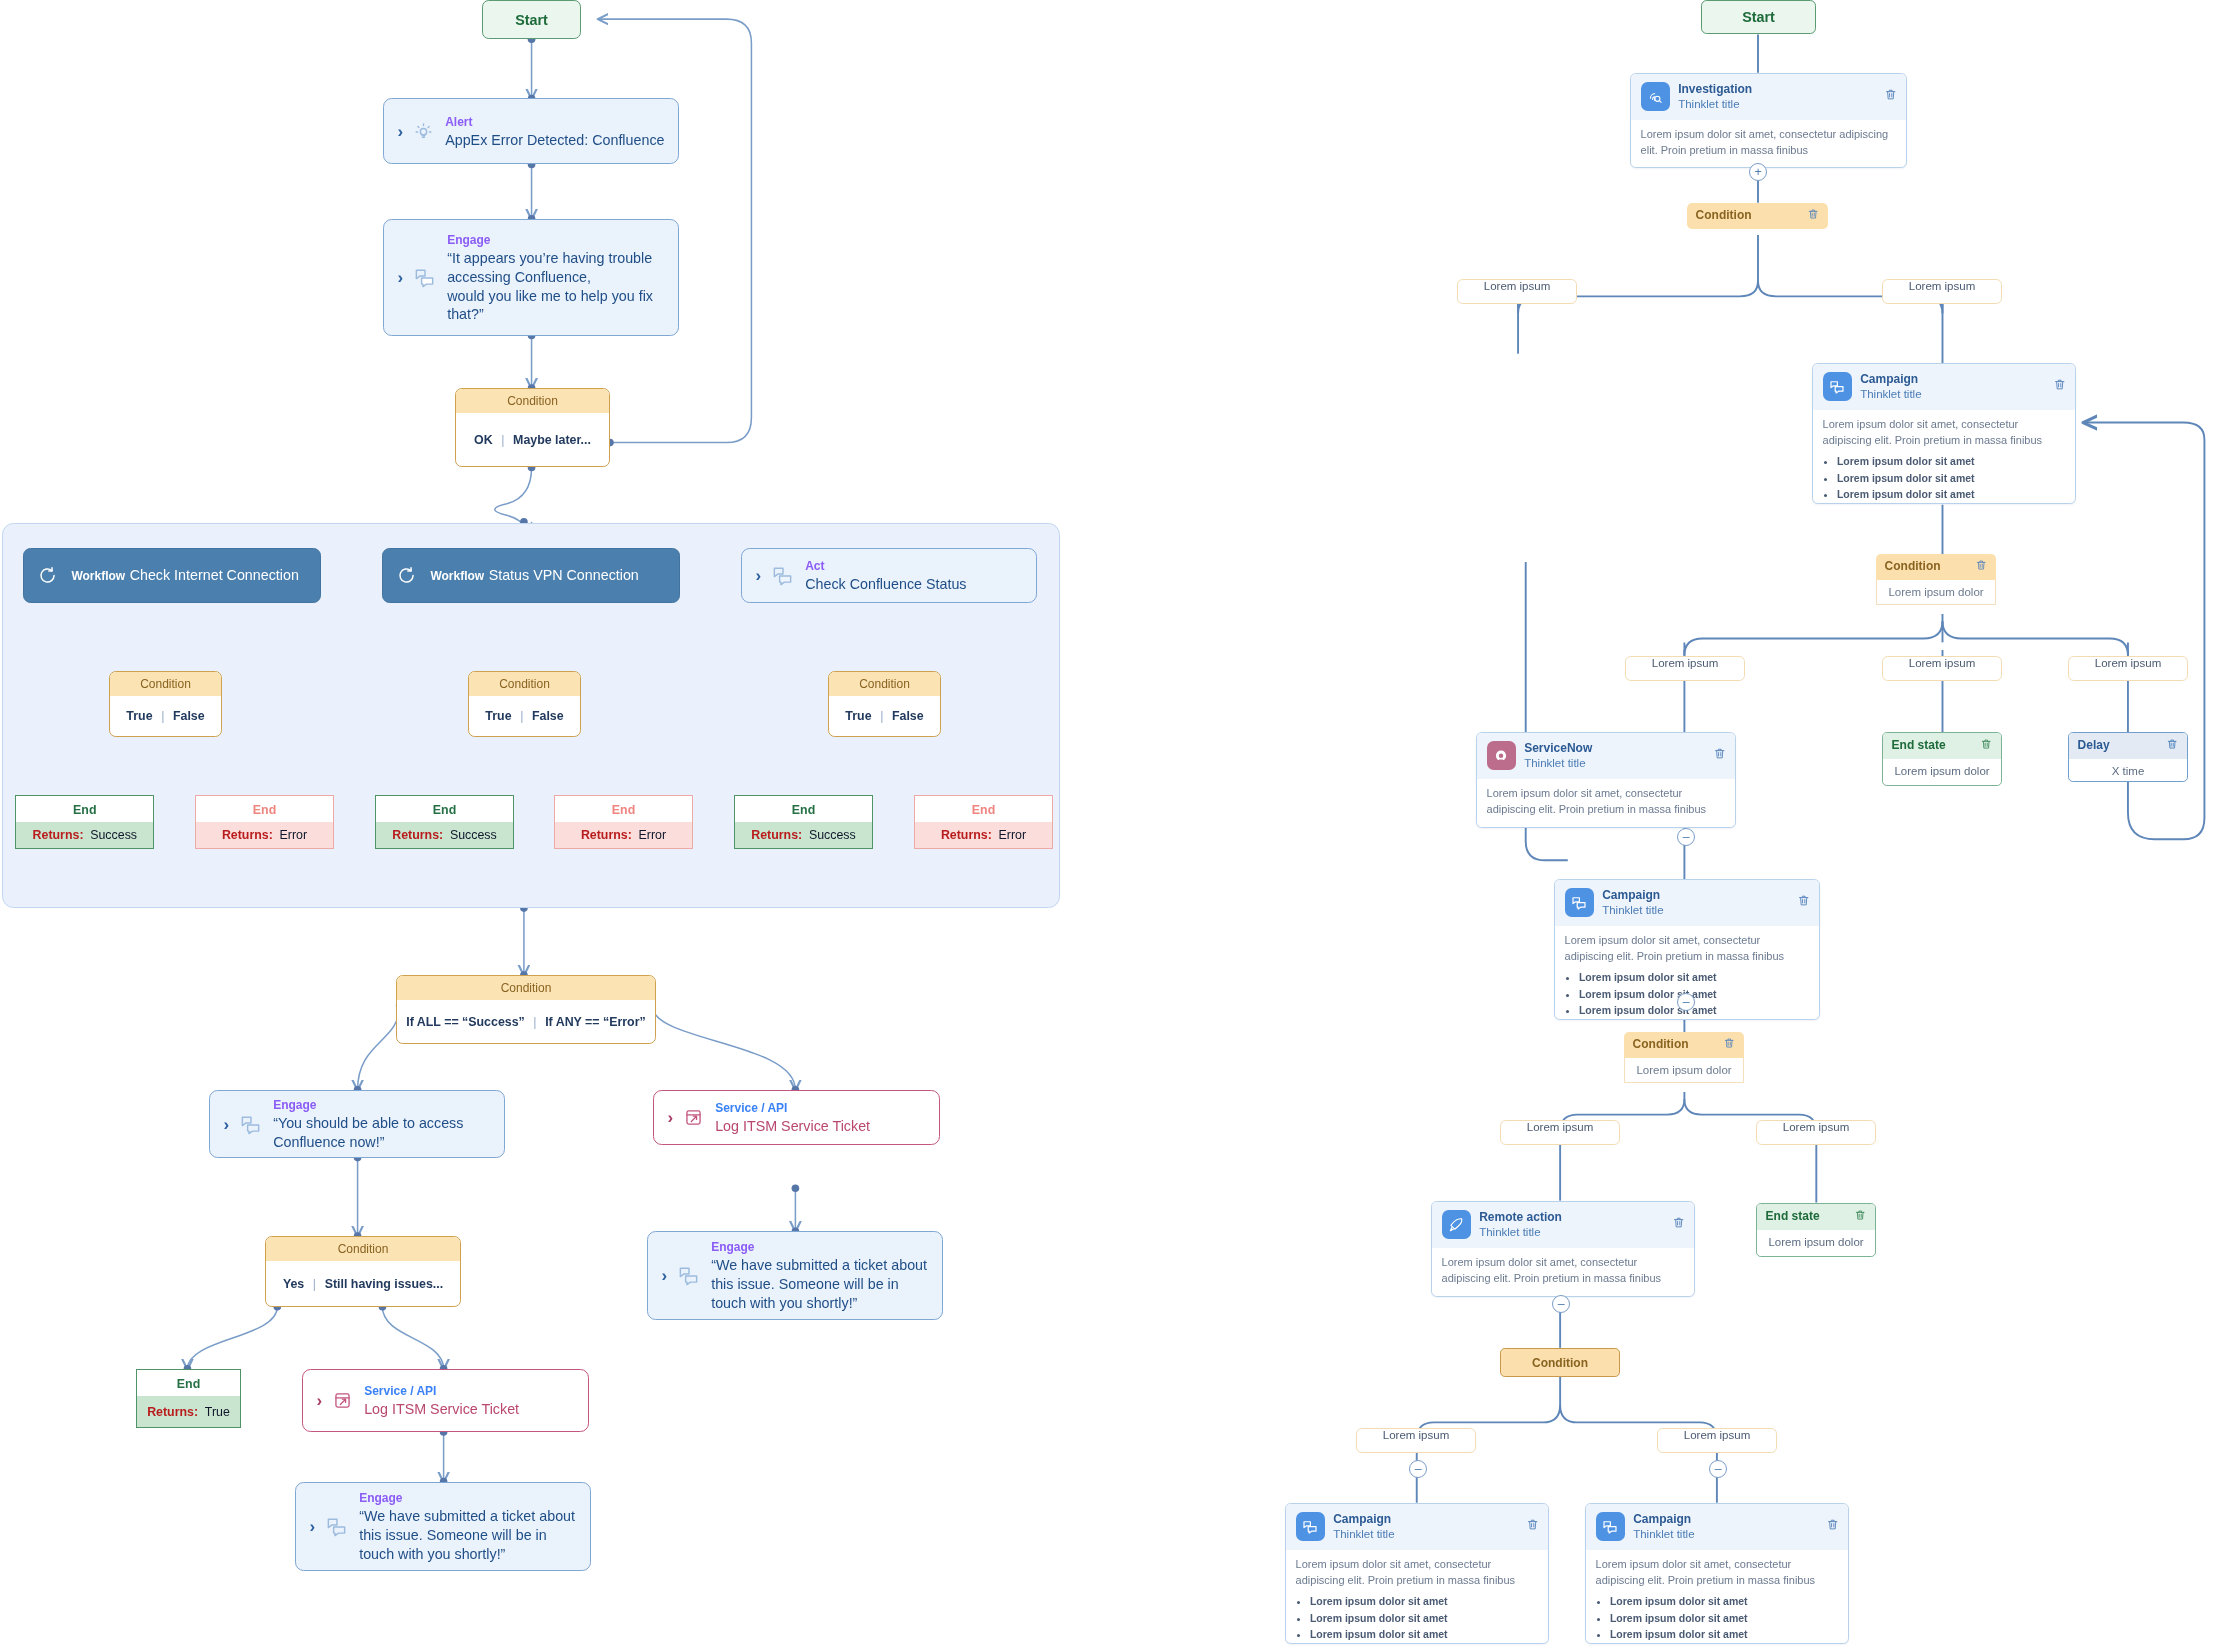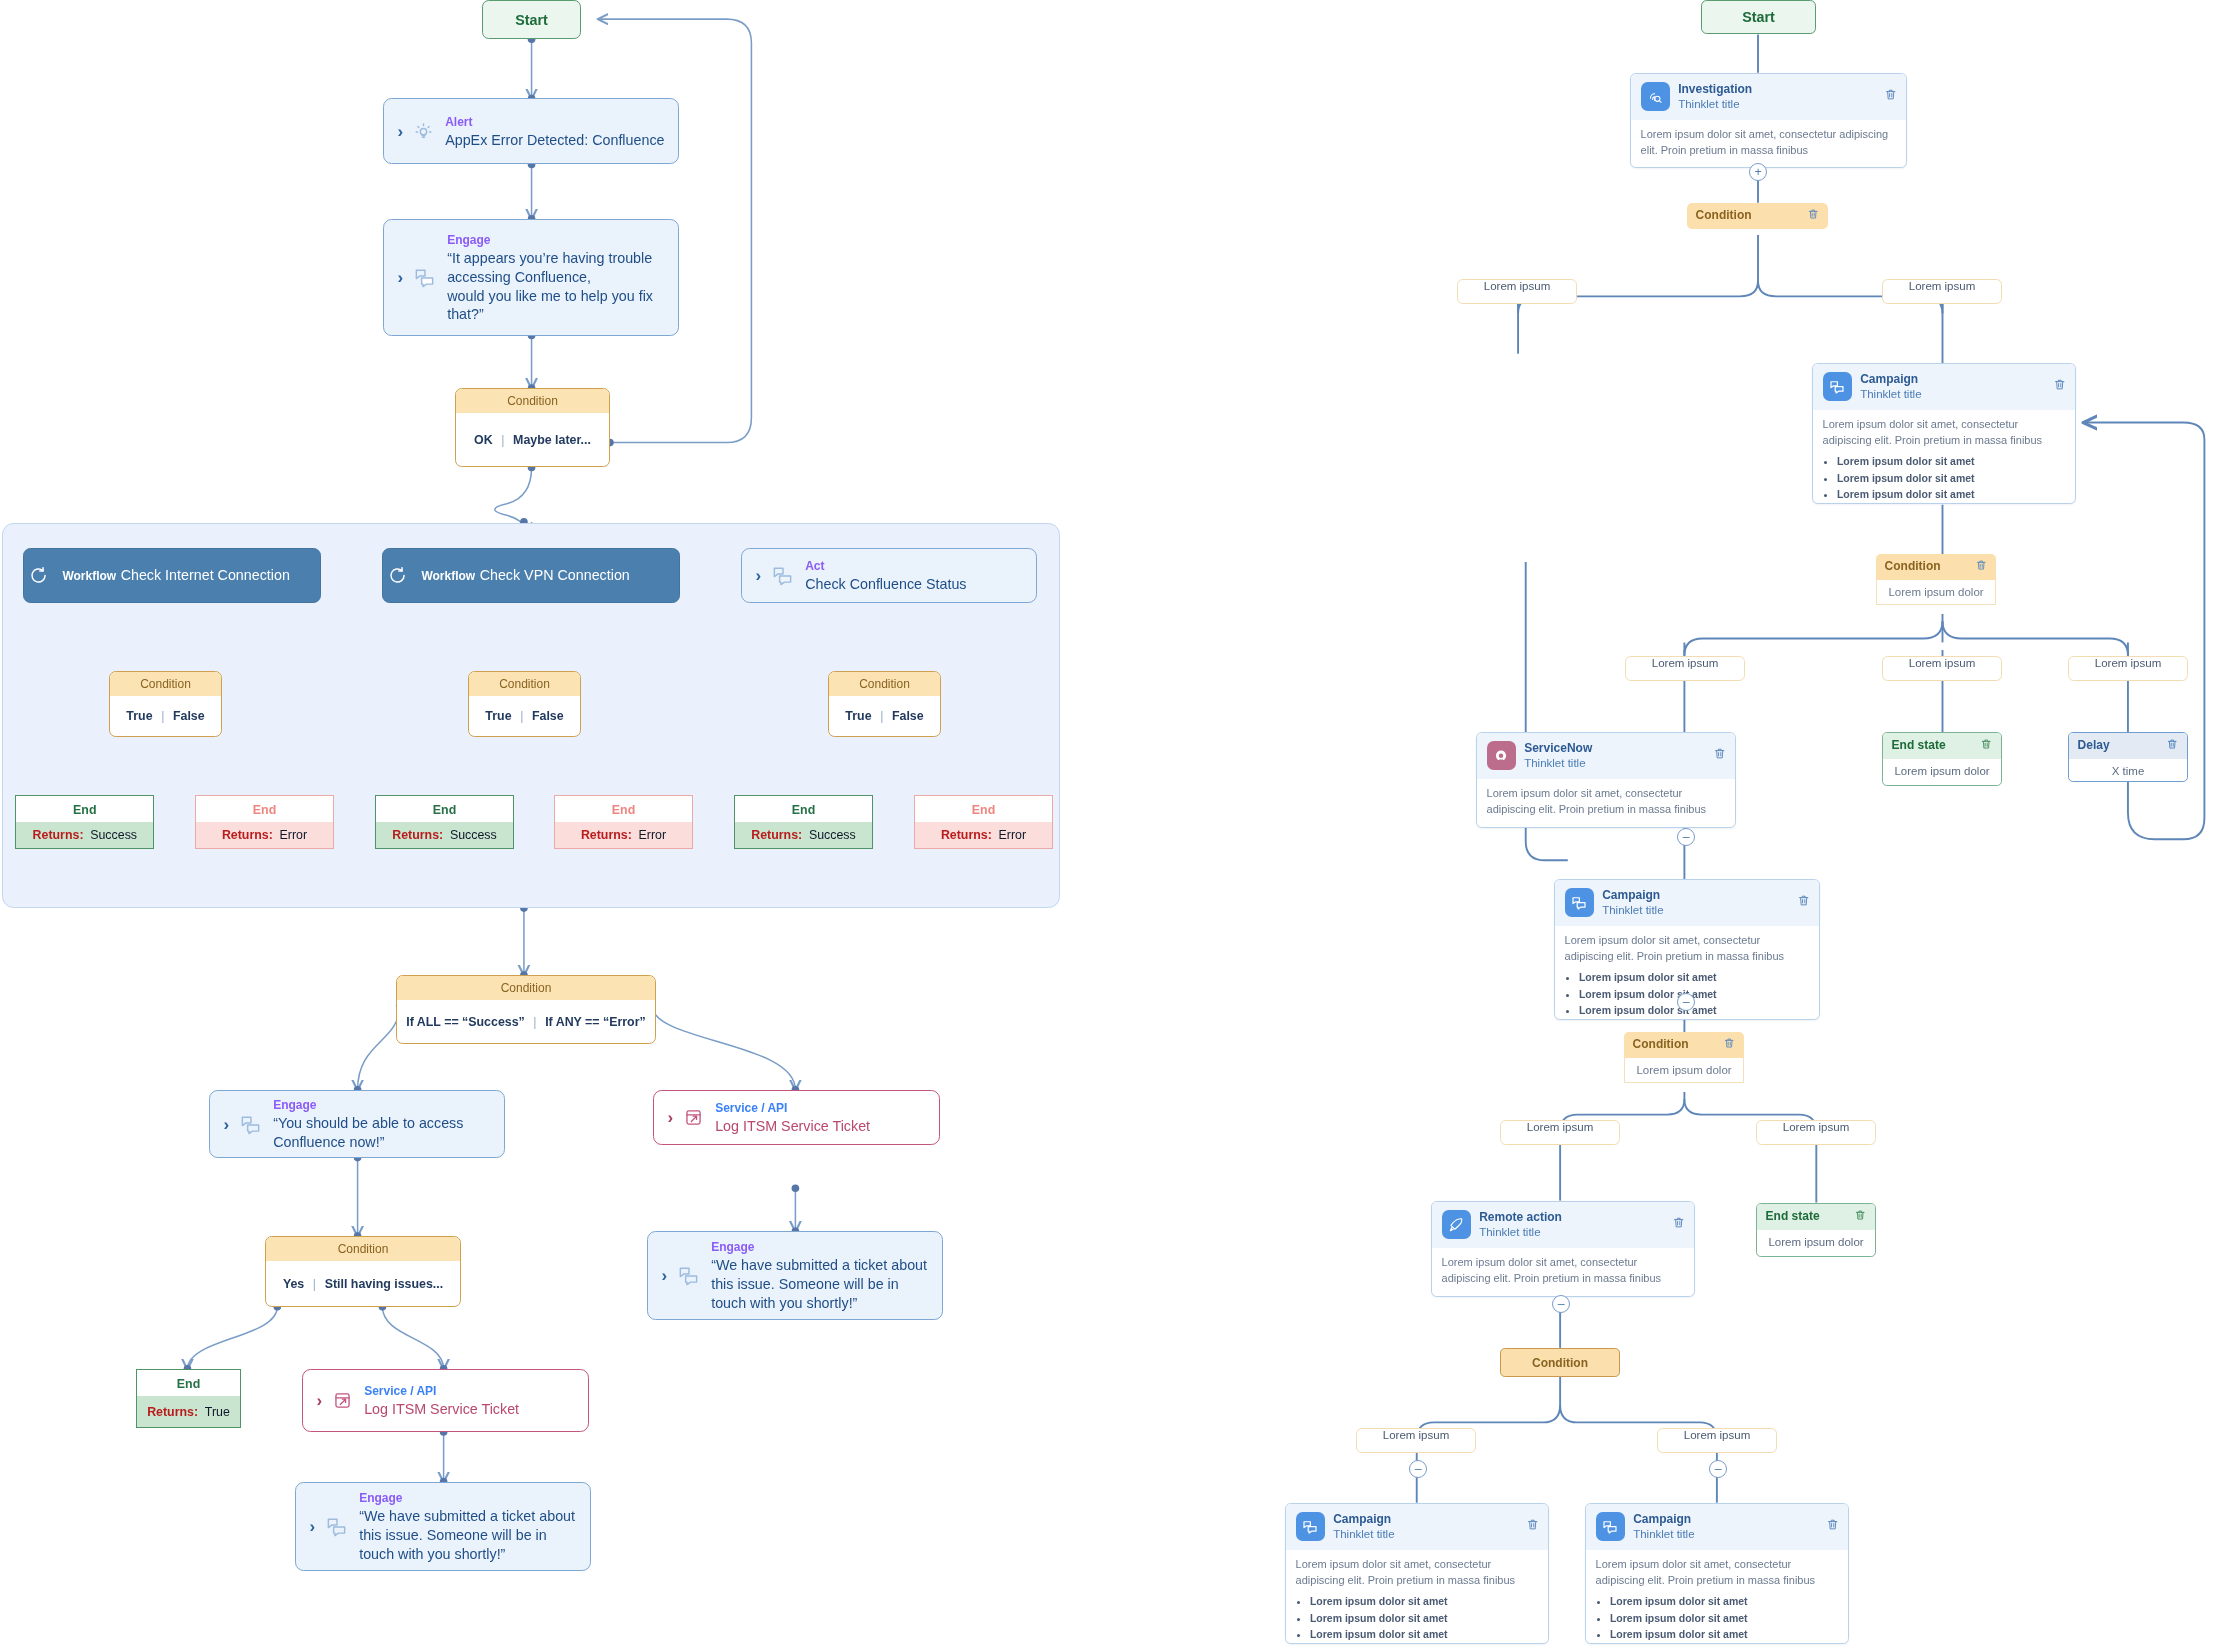--- a/index.html
+++ b/index.html
@@ -24,21 +24,21 @@
   .headline{font-size:14.3px;color:#1f4e87;line-height:1.32;}
 
   
   .card.api{background:#ffffff;border-color:#c4557f;}
   .card.api .chev{color:#a83d68;}
   .card.api .kicker{color:#3b82f6;}
   .card.api .headline{color:#b9476f;}
 
   
   .wf{background:#4a7fae;border:1.4px solid #43749f;border-radius:7.6px;
-      display:flex;align-items:center;padding:0 4px;box-sizing:border-box;color:#fff;}
+      display:flex;align-items:center;padding:0 13px;box-sizing:border-box;color:#fff;}
   .wf .ico{margin-right:13.4px;display:flex;align-items:center;}
   .wf .kicker{color:#ffffff;font-size:12px;font-weight:bold;}
   .wf .headline{color:#ffffff;font-size:14.3px;}
 
   
   .cond{background:#ffffff;border:1.4px solid #cfa14e;border-radius:6.7px;overflow:hidden;
         display:flex;flex-direction:column;box-sizing:border-box;}
   .cond .chead{background:#fbe3b4;color:#8a6320;font-size:12px;text-align:center;
                padding:4.8px 0 5.7px;font-weight:normal;}
   .cond .cbody{flex:1;display:flex;align-items:center;justify-content:center;
@@ -323,21 +323,21 @@
 
   <div class="node wf" style="left:382px;top:548px;width:298px;height:55px;">
     <span class="ico">
       <svg width="21" height="21" viewBox="0 0 24 24" fill="none" stroke="#fff" stroke-width="1.7" stroke-linecap="round">
         <path d="M19.5 12a7.5 7.5 0 1 1-2.6-5.7"></path>
           <path d="M17.2 3.2v3.6h-3.7"></path>
       </svg>
     </span>
     <span class="txt">
       <span class="kicker">Workflow</span>
-      <span class="headline">Check VPN Connection</span>
+      <span class="headline">Status VPN Connection</span>
     </span>
   </div>
   <div class="node cond" style="left:468px;top:671px;width:113px;height:66px;">
     <div class="chead">Condition</div>
     <div class="cbody">
       <span>True</span>
       <span class="sep">|</span>
       <span>False</span>
     </div>
   </div>

